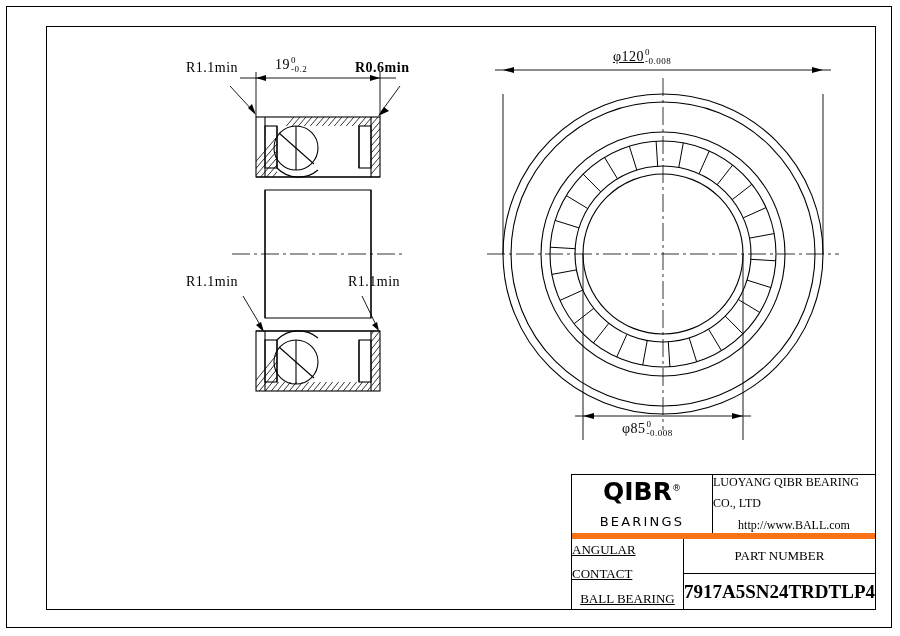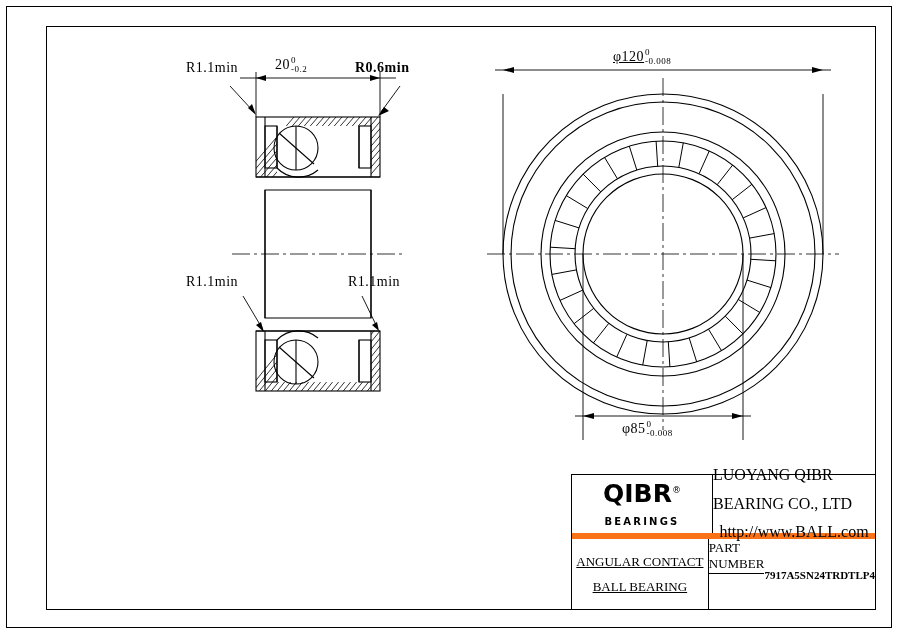--- a/index.html
+++ b/index.html
@@ -12,27 +12,27 @@
 
   .lbl{position:absolute;font-family:"Liberation Serif",serif;font-size:14px;letter-spacing:.5px;white-space:nowrap;}
   .frac{display:inline-block;vertical-align:middle;font-size:9px;line-height:1.05;text-align:left;margin-left:1px;}
 
   
   #titleblock{position:absolute;left:571px;top:474px;width:305px;height:136px;border:1px solid #000;box-sizing:border-box;}
   #tb-top{position:relative;height:64px;border-bottom:6px solid #f97316;box-sizing:border-box;display:flex;}
   #tb-logo{width:141px;border-right:1px solid #000;box-sizing:border-box;display:flex;flex-direction:column;align-items:center;justify-content:center;}
   .logo-main{font-family:"DejaVu Sans",sans-serif;font-weight:bold;font-size:25px;letter-spacing:0px;line-height:1;position:relative;}
   .logo-reg{font-size:9px;vertical-align:super;font-weight:normal;}
-  .logo-sub{font-family:"DejaVu Sans",sans-serif;font-size:10px;letter-spacing:2.2px;font-weight:bold;margin-top:10px;}
-  #tb-company{flex:1;display:flex;flex-direction:column;align-items:center;justify-content:center;font-size:16px;line-height:1.8;}
+  .logo-sub{font-family:"DejaVu Sans",sans-serif;font-size:13px;letter-spacing:2.2px;font-weight:normal;margin-top:10px;}
+  #tb-company{flex:1;display:flex;flex-direction:column;align-items:center;justify-content:center;font-size:12px;line-height:1.8;}
   #tb-bottom{display:flex;height:71px;}
   #tb-desc{width:141px;border-right:1px solid #000;box-sizing:border-box;display:flex;flex-direction:column;align-items:center;justify-content:center;font-size:13px;line-height:1.85;text-decoration:underline;}
-  #tb-part{flex:1;display:flex;flex-direction:row;box-sizing:border-box;}
+  #tb-part{flex:1;display:flex;flex-direction:column;box-sizing:border-box;}
   #tb-part-label{height:35px;display:flex;align-items:center;justify-content:center;border-bottom:1px solid #000;box-sizing:border-box;font-size:13px;}
-  #tb-part-value{flex:1;display:flex;align-items:center;justify-content:center;font-size:11px;font-weight:bold;}
+  #tb-part-value{flex:1;display:flex;align-items:center;justify-content:center;font-size:19px;font-weight:bold;}
 </style>
 </head>
 <body>
 
 <div id="sheet">
 
   <div class="outer-border"></div>
   <div class="inner-border"></div>
 
   <svg width="900" height="636" viewBox="0 0 900 636">
@@ -235,21 +235,21 @@
       <line x1="743" y1="254" x2="743" y2="440"></line>
       <line x1="575" y1="416" x2="751" y2="416"></line>
     </g>
     <polygon points="583,416 594,413 594,419" fill="#000"></polygon>
     <polygon points="743,416 732,413 732,419" fill="#000"></polygon>
   </svg>
 
   <div class="lbl" style="left:186px;top:60px;">R1.1min</div>
 
   <div class="lbl" style="left:275px;top:56px;">
-    <span>20</span><span class="frac"><span style="display:block;">0</span><span style="display:block;">-0.2</span></span>
+    <span>19</span><span class="frac"><span style="display:block;">0</span><span style="display:block;">-0.2</span></span>
   </div>
 
   <div class="lbl" style="left:355px;top:60px;font-weight:bold;">R0.6min</div>
 
   <div class="lbl" style="left:186px;top:274px;">R1.1min</div>
   <div class="lbl" style="left:348px;top:274px;">R1.1min</div>
 
   <div class="lbl" style="left:613px;top:48px;text-decoration:underline;">
     <span>φ120</span><span class="frac"><span style="display:block;">0</span><span style="display:block;">-0.008</span></span>
   </div>

